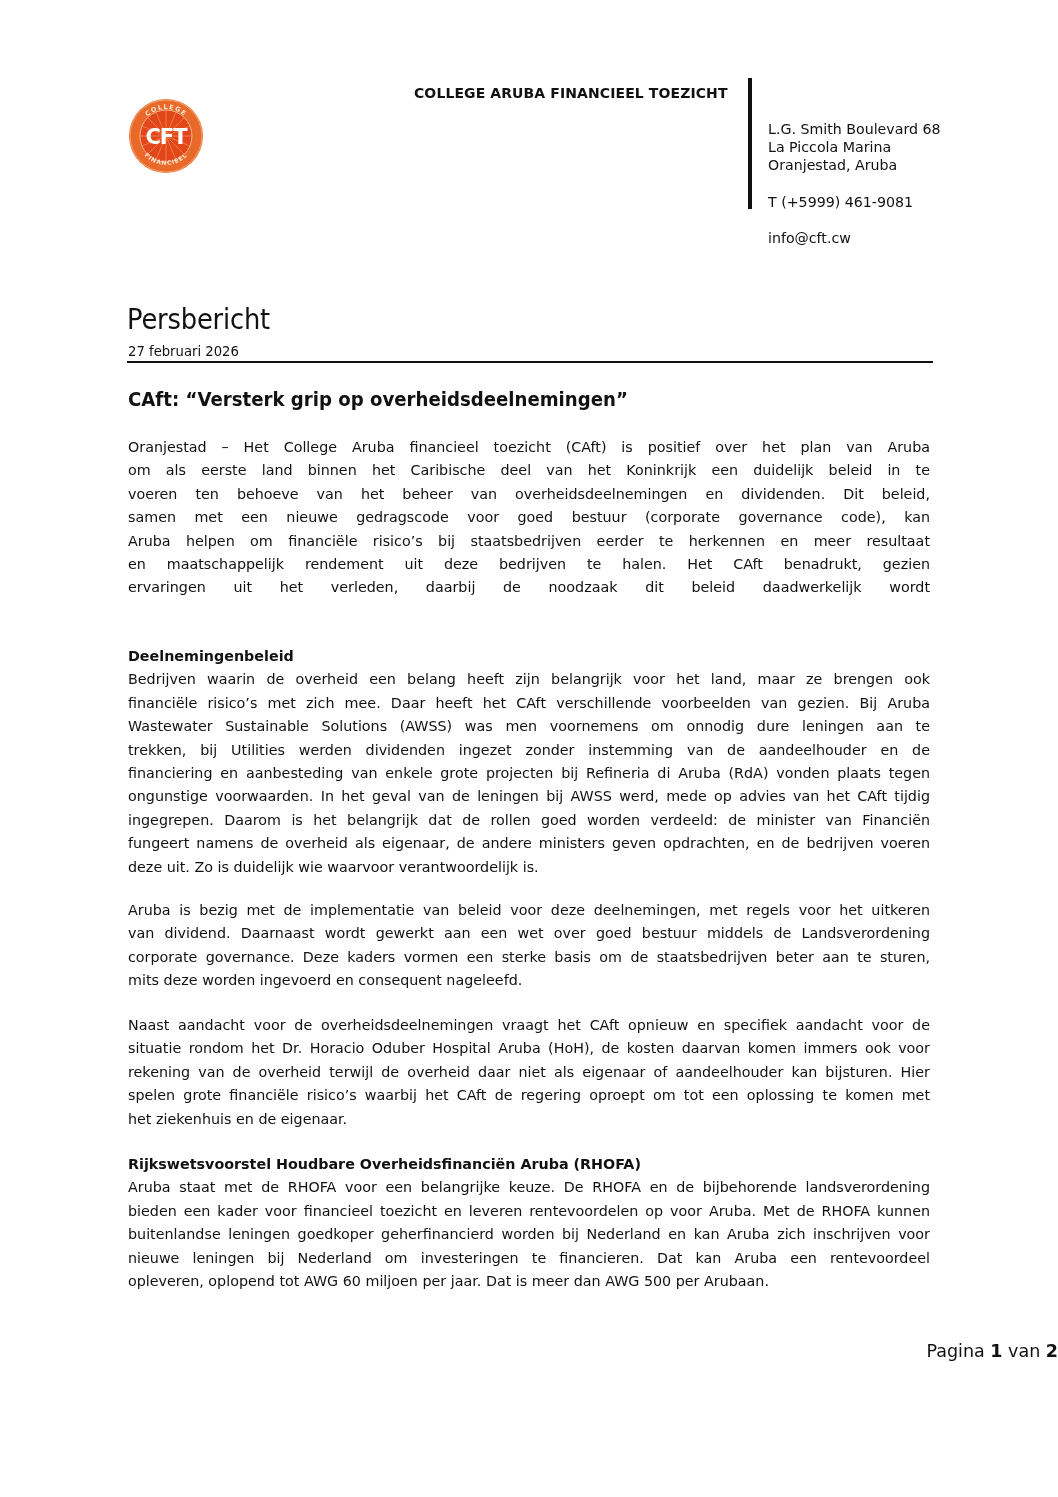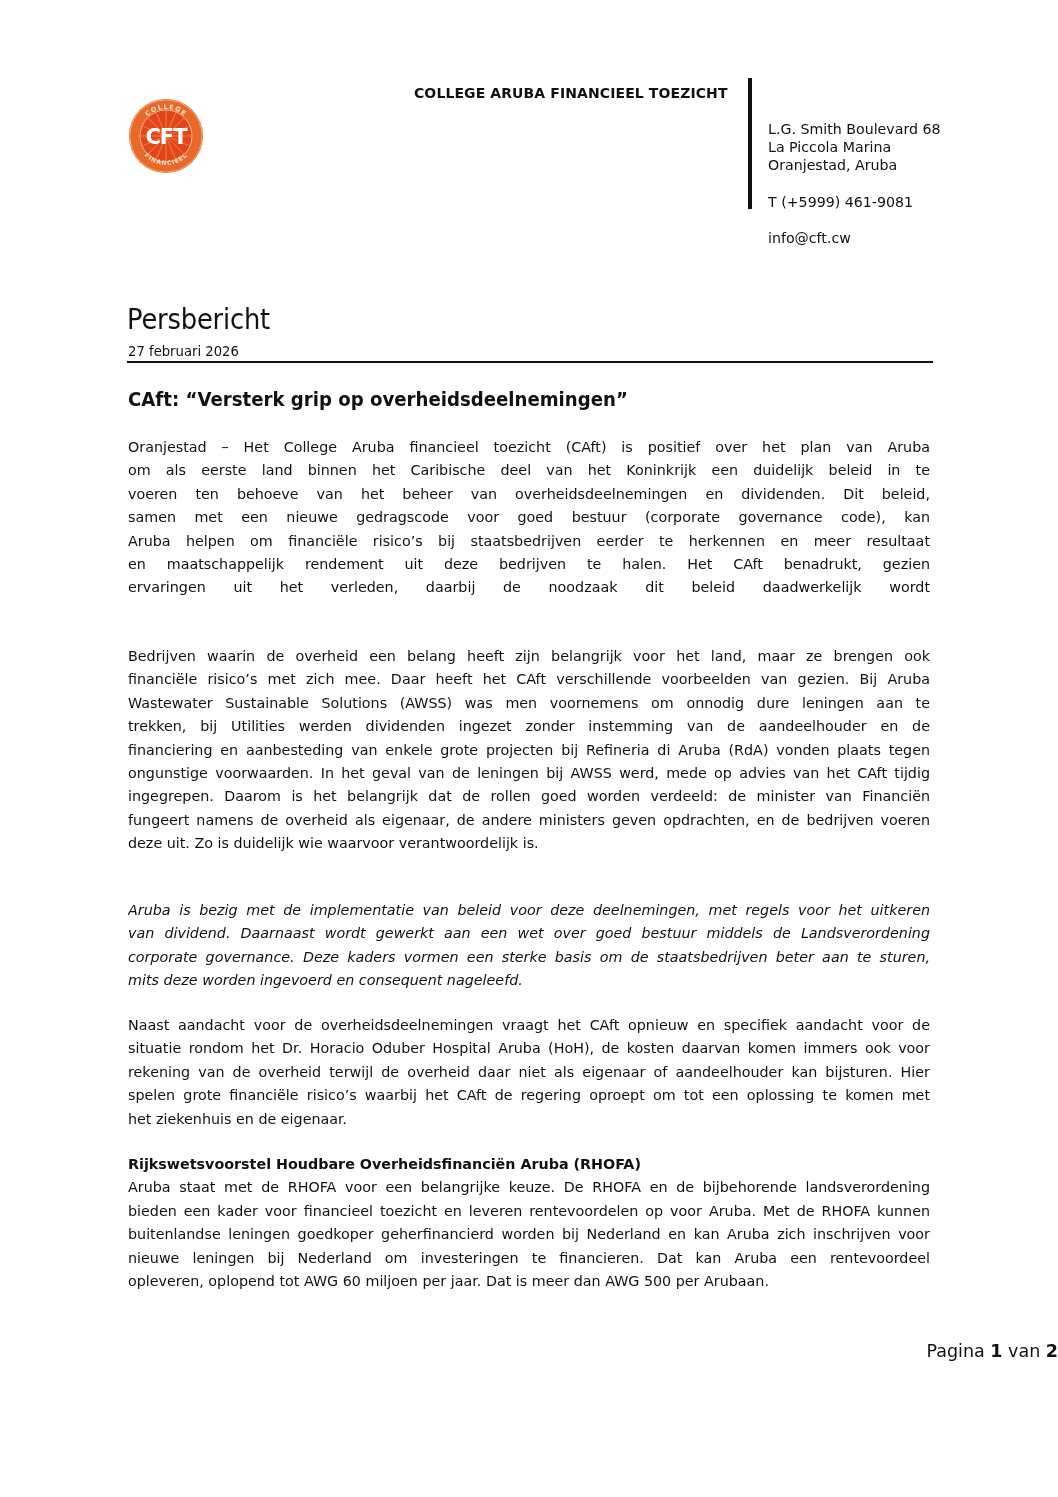--- a/index.html
+++ b/index.html
@@ -108,34 +108,35 @@
   <span class="line">Oranjestad – Het College Aruba financieel toezicht (CAft) is positief over het plan van Aruba</span>
   <span class="line">om als eerste land binnen het Caribische deel van het Koninkrijk een duidelijk beleid in te</span>
   <span class="line">voeren ten behoeve van het beheer van overheidsdeelnemingen en dividenden. Dit beleid,</span>
   <span class="line">samen met een nieuwe gedragscode voor goed bestuur (corporate governance code), kan</span>
   <span class="line">Aruba helpen om financiële risico’s bij staatsbedrijven eerder te herkennen en meer resultaat</span>
   <span class="line">en maatschappelijk rendement uit deze bedrijven te halen. Het CAft benadrukt, gezien</span>
   <span class="line">ervaringen uit het verleden, daarbij de noodzaak dit beleid daadwerkelijk wordt</span>
 </div>
 
 <div class="block" style="top:645px;">
+  <span class="subhead">Deelnemingenbeleid</span>
   <div>
     <span class="line">Bedrijven waarin de overheid een belang heeft zijn belangrijk voor het land, maar ze brengen ook</span>
     <span class="line">financiële risico’s met zich mee. Daar heeft het CAft verschillende voorbeelden van gezien. Bij Aruba</span>
     <span class="line">Wastewater Sustainable Solutions (AWSS) was men voornemens om onnodig dure leningen aan te</span>
     <span class="line">trekken, bij Utilities werden dividenden ingezet zonder instemming van de aandeelhouder en de</span>
     <span class="line">financiering en aanbesteding van enkele grote projecten bij Refineria di Aruba (RdA) vonden plaats tegen</span>
     <span class="line">ongunstige voorwaarden. In het geval van de leningen bij AWSS werd, mede op advies van het CAft tijdig</span>
     <span class="line">ingegrepen. Daarom is het belangrijk dat de rollen goed worden verdeeld: de minister van Financiën</span>
     <span class="line">fungeert namens de overheid als eigenaar, de andere ministers geven opdrachten, en de bedrijven voeren</span>
     <span class="line last">deze uit. Zo is duidelijk wie waarvoor verantwoordelijk is.</span>
   </div>
 </div>
 
-<div class="block" style="top:899px;font-style:italic;">
+<div class="block" style="top:899px;">
   <span class="line">Aruba is bezig met de implementatie van beleid voor deze deelnemingen, met regels voor het uitkeren</span>
   <span class="line">van dividend. Daarnaast wordt gewerkt aan een wet over goed bestuur middels de Landsverordening</span>
   <span class="line">corporate governance. Deze kaders vormen een sterke basis om de staatsbedrijven beter aan te sturen,</span>
   <span class="line last">mits deze worden ingevoerd en consequent nageleefd.</span>
 </div>
 
 <div class="block" style="top:1014px;">
   <span class="line">Naast aandacht voor de overheidsdeelnemingen vraagt het CAft opnieuw en specifiek aandacht voor de</span>
   <span class="line">situatie rondom het Dr. Horacio Oduber Hospital Aruba (HoH), de kosten daarvan komen immers ook voor</span>
   <span class="line">rekening van de overheid terwijl de overheid daar niet als eigenaar of aandeelhouder kan bijsturen. Hier</span>

